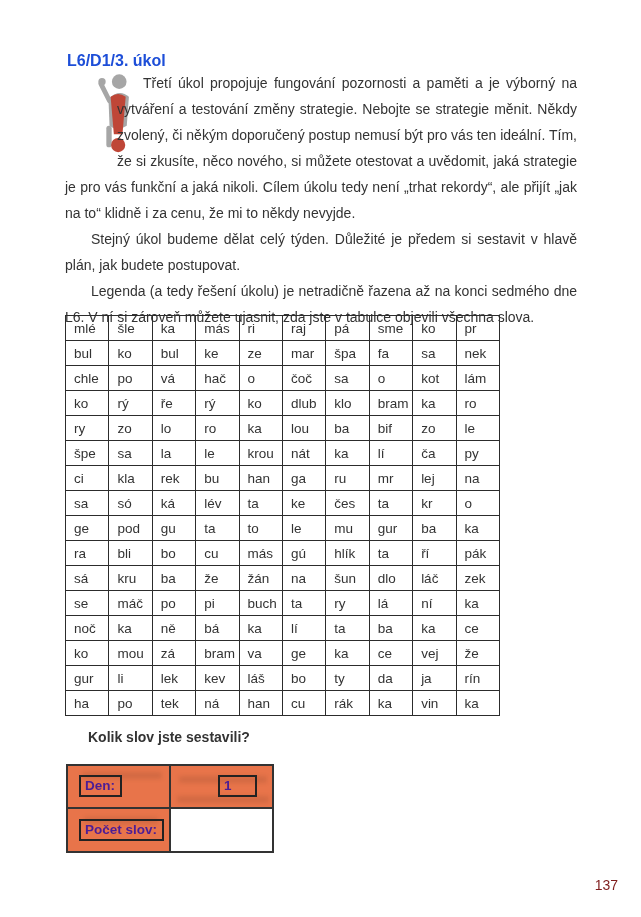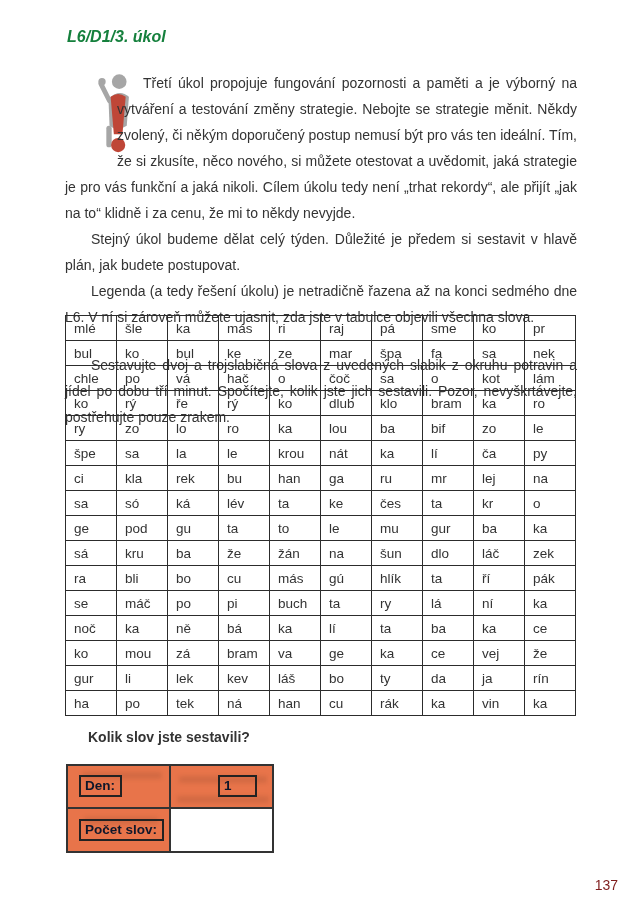--- a/index.html
+++ b/index.html
@@ -7,41 +7,40 @@
     position: relative;
     width: 641px; height: 917px;
     margin: 0 auto;
     background: #ffffff;
     font-family: "Liberation Sans", sans-serif;
     color: #333333;
     overflow: hidden;
     box-shadow: 0 0 4px rgba(0,0,0,.2);
   }
   .heading {
-    position: absolute; left: 67px; top: 28px;
+    position: absolute; left: 67px; top: 52px;
     margin: 0;
     font-size: 16px; font-weight: bold;
-    color: #15803d;
-    font-style: italic;
+    color: #1d4ed8;
   }
   .body-text {
     position: absolute; left: 65px; top: 70px; width: 512px;
     font-size: 14px; line-height: 26px;
     text-align: justify;
   }
   .body-text p { margin: 0; text-indent: 26px; }
   .body-text p.spaced { margin-top: 22px; }
   .icon-float {
     float: left;
     width: 46px; height: 86px;
     margin: 2px 4px 0 2px;
   }
   table.syllables {
     position: absolute; left: 65px; top: 315px;
-    width: 511px;
+    width: 435px;
     border-collapse: collapse;
     table-layout: fixed;
   }
   table.syllables td {
     border: 1.5px solid #2c2c2c;
     height: 24px;
     padding: 0 0 0 8px;
     font-size: 13.5px;
     color: #333333;
     vertical-align: middle;
@@ -67,21 +66,21 @@
     box-sizing: border-box;
     display: flex; align-items: center;
   }
   .form-cell.orange { background: #e8744a; }
   .form-cell.white  { background: #ffffff; }
   .form-cell.b-right  { border-right: 2px solid #333333; }
   .form-cell.b-bottom { border-bottom: 2px solid #333333; }
   .mini-box {
     border: 2px solid #222222;
     font-size: 13.5px; font-weight: bold;
-    color: #0f172a;
+    color: #4c1d95;
     padding: 1px 5px 2px 4px;
     background: transparent;
     white-space: nowrap;
     position: relative; z-index: 2;
   }
   .mini-box.den   { margin-left: 11px; }
   .mini-box.value { margin-left: 47px; min-width: 26px; }
   .mini-box.pocet { margin-left: 11px; }
   .bleed {
     position: absolute; z-index: 1;
@@ -113,21 +112,20 @@
           <path d="M13 25 Q23 15 32 23 L30 50 Q21 56 14 50 Z" fill="#a6a6a6"></path>
           <rect x="11" y="50" width="5" height="20" rx="2.4" fill="#a6a6a6"></rect>
           <path d="M15 23 Q22 18 29 23 L26 58 L18 58 Z" fill="#bf4637"></path>
           <circle cx="22" cy="68" r="6.6" fill="#bf4637"></circle>
         </svg>
       </span>
       <span>Třetí úkol propojuje fungování pozornosti a paměti a je výborný na vytváření a testování změny strategie. Nebojte se strategie měnit. Někdy zvolený, či někým doporučený postup nemusí být pro vás ten ideální. Tím, že si zkusíte, něco nového, si můžete otestovat a uvědomit, jaká strategie je pro vás funkční a jaká nikoli. Cílem úkolu tedy není „trhat rekordy“, ale přijít „jak na to“ klidně i za cenu, že mi to někdy nevyjde.</span>
     </p>
     <p>Stejný úkol budeme dělat celý týden. Důležité je předem si sestavit v hlavě plán, jak budete postupovat.</p>
     <p>Legenda (a tedy řešení úkolu) je netradičně řazena až na konci sedmého dne L6. V ní si zároveň můžete ujasnit, zda jste v tabulce objevili všechna slova.</p>
-    <p class="spaced">Sestavujte dvoj a trojslabičná slova z uvedených slabik z okruhu potravin a jídel po dobu tří minut. Spočítejte, kolik jste jich sestavili. Pozor, nevyškrtávejte, postřehujte pouze zrakem.</p>
   </div>
 
   <table class="syllables">
     <tbody>
         <tr>
           <td>mlé</td>
           <td>šle</td>
           <td>ka</td>
           <td>más</td>
           <td>ri</td>
@@ -227,42 +225,42 @@
           <td>gu</td>
           <td>ta</td>
           <td>to</td>
           <td>le</td>
           <td>mu</td>
           <td>gur</td>
           <td>ba</td>
           <td>ka</td>
         </tr>
         <tr>
+          <td>ra</td>
+          <td>bli</td>
+          <td>bo</td>
+          <td>cu</td>
+          <td>más</td>
+          <td>gú</td>
+          <td>hlík</td>
+          <td>ta</td>
+          <td>ří</td>
+          <td>pák</td>
+        </tr>
+        <tr>
           <td>sá</td>
           <td>kru</td>
           <td>ba</td>
           <td>že</td>
           <td>žán</td>
           <td>na</td>
           <td>šun</td>
           <td>dlo</td>
           <td>láč</td>
           <td>zek</td>
-        </tr>
-        <tr>
-          <td>ra</td>
-          <td>bli</td>
-          <td>bo</td>
-          <td>cu</td>
-          <td>más</td>
-          <td>gú</td>
-          <td>hlík</td>
-          <td>ta</td>
-          <td>ří</td>
-          <td>pák</td>
         </tr>
         <tr>
           <td>se</td>
           <td>máč</td>
           <td>po</td>
           <td>pi</td>
           <td>buch</td>
           <td>ta</td>
           <td>ry</td>
           <td>lá</td>

